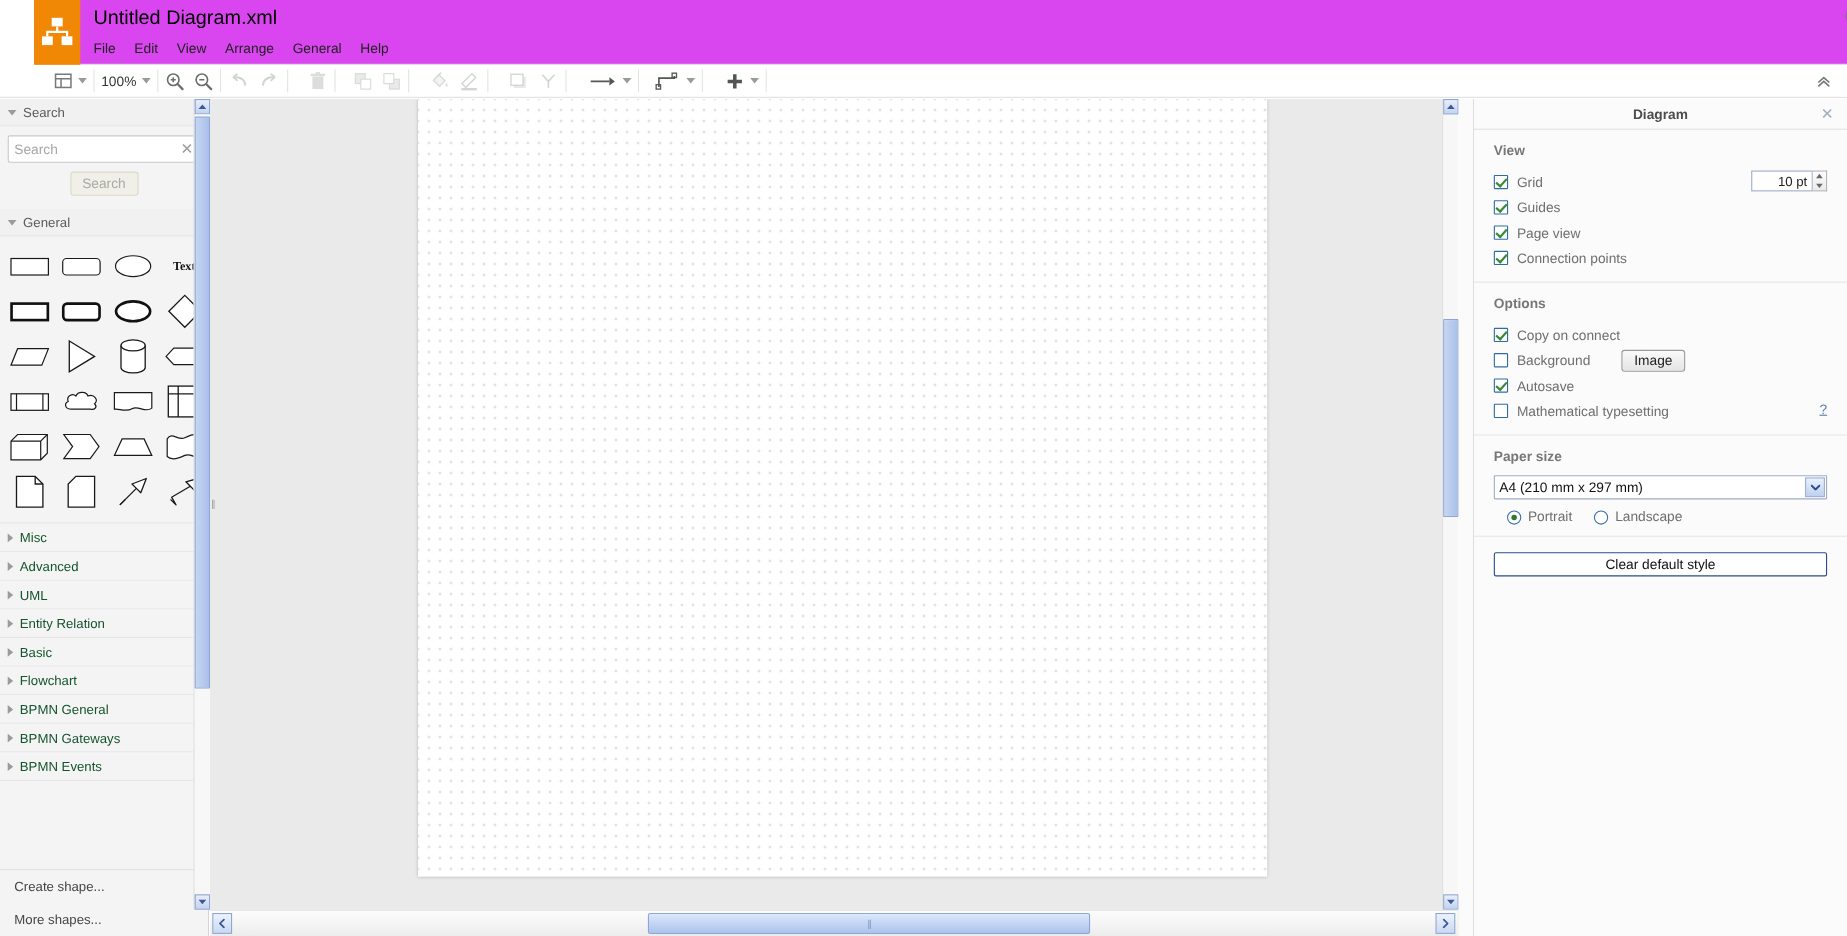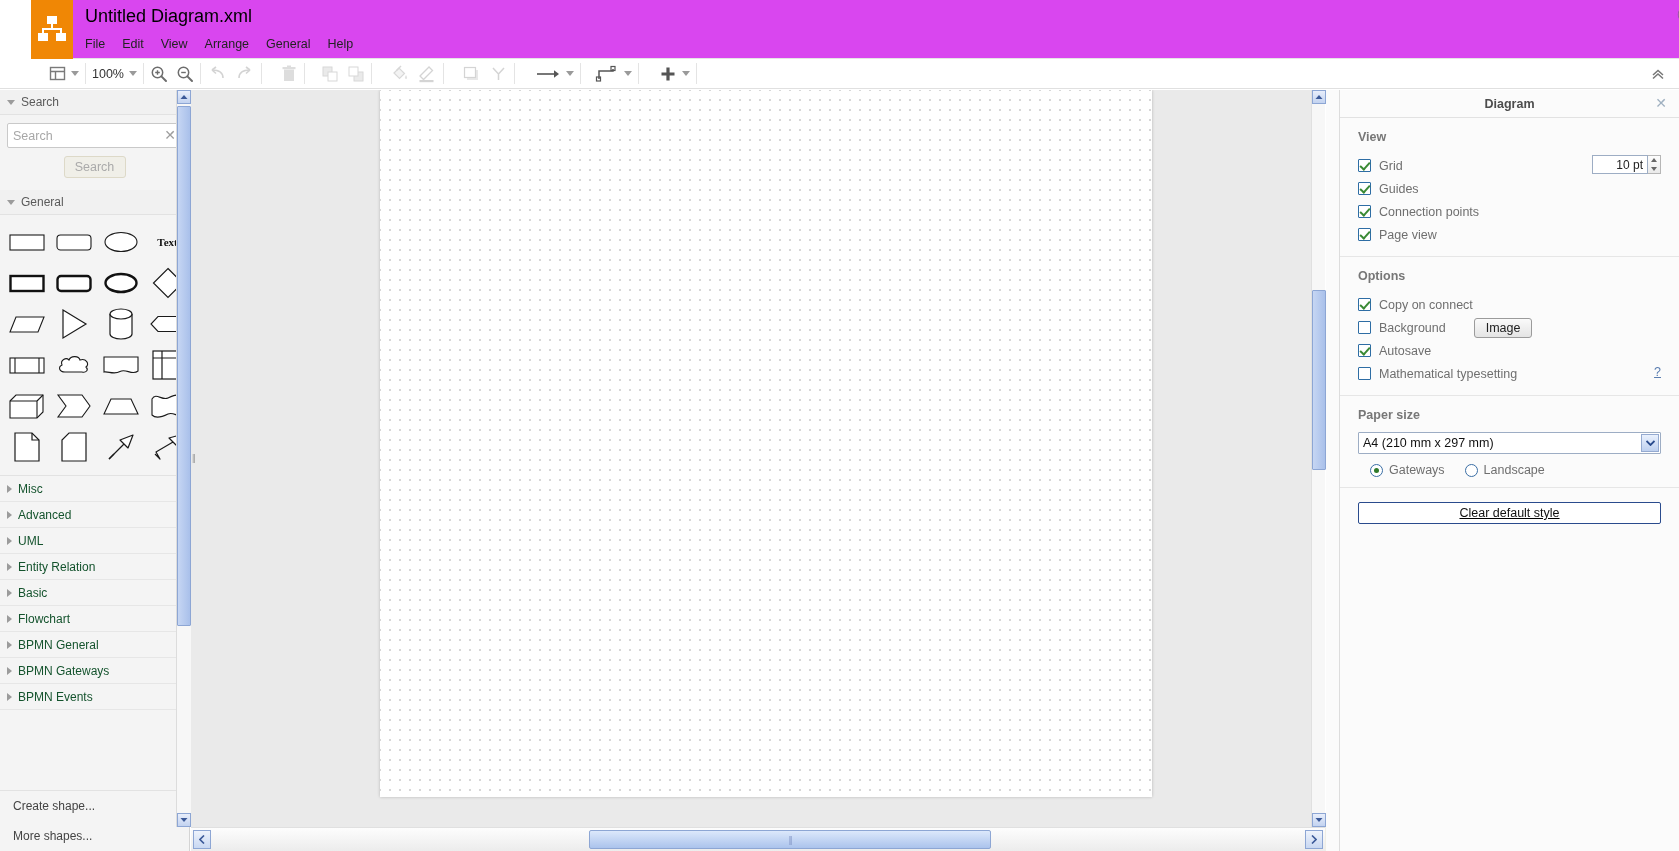--- a/index.html
+++ b/index.html
@@ -276,21 +276,21 @@
   #orient-row { display: flex; align-items: center; margin-top: 9px; padding-left: 12px; }
   .radio {
     width: 13px; height: 13px; border: 1px solid #3a6ea5; border-radius: 50%;
     background: #fff; margin-right: 6px; flex: none; position: relative;
   }
   .radio.on::after {
     content: ""; position: absolute; left: 3px; top: 3px;
     width: 5px; height: 5px; border-radius: 50%; background: #2f7a2a;
   }
   .radio-label { font-size: 12.5px; color: #6f6f6f; margin-right: 20px; cursor: default; }
-  #clear-style-wrap { padding: 14px 18px; border-top: 1px solid #e6e6e6; text-decoration: underline; }
+  #clear-style-wrap { padding: 14px 18px; border-top: 1px solid #e6e6e6; }
   #clear-style {
     width: 100%; height: 22px; background: #fff;
     border: 1px solid #2a4b8d; border-radius: 2px;
     font-size: 12.5px; color: #111;
     display: flex; align-items: center; justify-content: center;
     cursor: default; font-family: "Liberation Sans", sans-serif;
   }
   #fmt-vscroll {
     position: absolute; left: -14px; top: 0; width: 13px; bottom: 0;
     background: #fbfbfb;
@@ -751,26 +751,26 @@
         </span>
       </div>
 
       <div class="chk-row">
         <span class="chk on"></span>
         <span class="chk-label">Guides</span>
       </div>
 
       <div class="chk-row">
         <span class="chk on"></span>
-        <span class="chk-label">Connection points</span>
+        <span class="chk-label">Page view</span>
       </div>
 
       <div class="chk-row">
         <span class="chk on"></span>
-        <span class="chk-label">Page view</span>
+        <span class="chk-label">Connection points</span>
       </div>
     </div>
 
     <div class="fmt-section">
       <div class="fmt-h">Options</div>
 
       <div class="chk-row">
         <span class="chk on"></span>
         <span class="chk-label">Copy on connect</span>
       </div>
@@ -798,21 +798,21 @@
       <div id="paper-select">
         <span>A4 (210 mm x 297 mm)</span>
         <span id="paper-arrow">
           <svg width="9" height="6" viewBox="0 0 9 6">
               <path d="M0.5 1 L4.5 5 L8.5 1" fill="none" stroke="#2a4b8d" stroke-width="1.8"></path>
             </svg>
         </span>
       </div>
       <div id="orient-row">
         <span class="radio on"></span>
-        <span class="radio-label">Gateways</span>
+        <span class="radio-label">Portrait</span>
         <span class="radio"></span>
         <span class="radio-label">Landscape</span>
       </div>
     </div>
 
     <div id="clear-style-wrap">
       <div id="clear-style">Clear default style</div>
     </div>
   </div>
 

